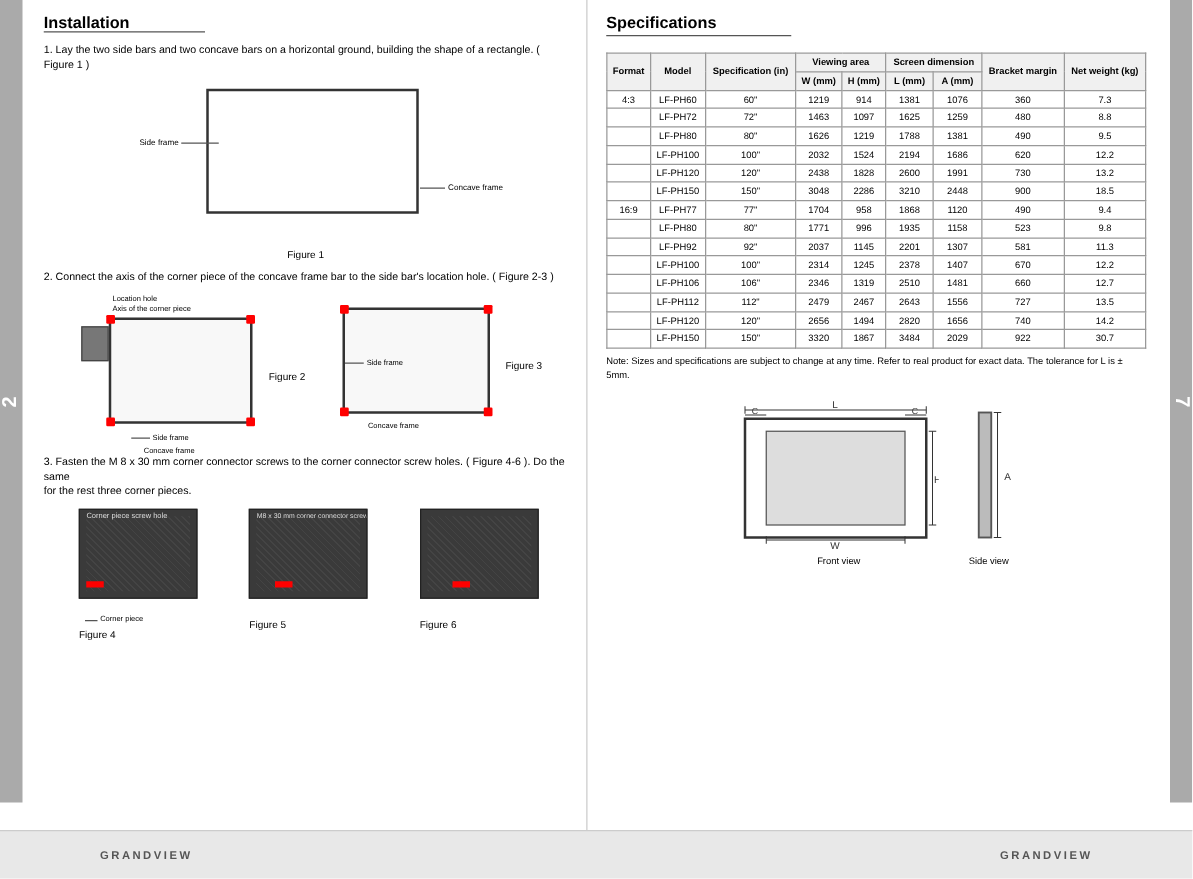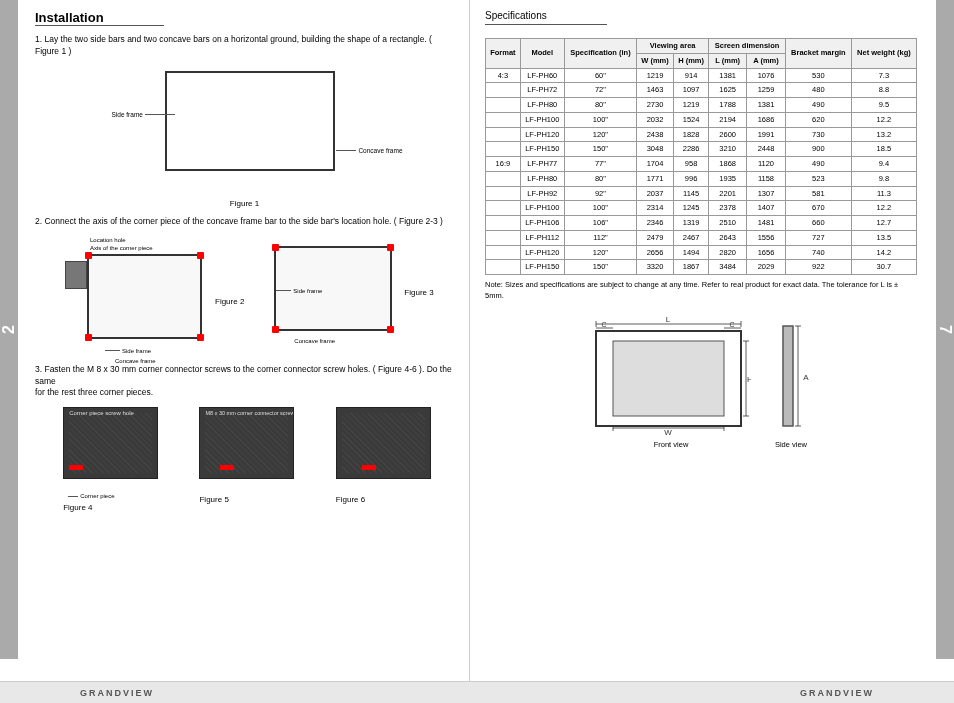--- a/index.html
+++ b/index.html
@@ -116,21 +116,21 @@
     .side-view-svg {
       width: 40px;
       height: 120px;
     }
     .frame-section-svg {
       width: 60px;
       height: 120px;
     }
     
     .footer {
-      height: 22px;
+      height: 39px;
       background: #e8e8e8;
       border-top: 1px solid #ccc;
       display: flex;
       align-items: center;
       justify-content: space-between;
       padding: 0 80px;
     }
     .brand-text {
       font-size: 9px;
       font-weight: bold;
@@ -291,21 +291,21 @@
 
   <div class="right-panel">
 
     <div style="position:absolute; right:0; top:0; bottom:22px; width:18px; background:#aaa; display:flex; align-items:center; justify-content:center;">
       <span style="font-size:16px; font-weight:bold; color:#fff; writing-mode:vertical-rl;">7</span>
     </div>
 
     <div style="padding-right:22px;">
       
       <div style="margin-bottom:8px; border-bottom: 1.5px solid #555; display:inline-block; padding-right:60px; padding-bottom:3px;">
-        <span style="font-size:10px; font-weight:normal;">Specifications</span>
+        <span style="font-size:13px; font-weight:bold;">Specifications</span>
       </div>
 
       
       <table class="specs-table">
         <thead>
           <tr>
             <th rowspan="2">Format</th>
             <th rowspan="2">Model</th>
             <th rowspan="2">Specification (in)</th>
             <th colspan="2">Viewing area</th>
@@ -322,39 +322,39 @@
         </thead>
         <tbody id="specs-tbody">
         <tr>
               <td class="format-cell">4:3</td>
               <td>LF-PH60</td>
               <td>60"</td>
               <td>1219</td>
               <td>914</td>
               <td>1381</td>
               <td>1076</td>
-              <td>530</td>
+              <td>360</td>
               <td>7.3</td>
             </tr>
             <tr>
               <td class="format-cell"></td>
               <td>LF-PH72</td>
               <td>72"</td>
               <td>1463</td>
               <td>1097</td>
               <td>1625</td>
               <td>1259</td>
               <td>480</td>
               <td>8.8</td>
             </tr>
             <tr>
               <td class="format-cell"></td>
               <td>LF-PH80</td>
               <td>80"</td>
-              <td>2730</td>
+              <td>1626</td>
               <td>1219</td>
               <td>1788</td>
               <td>1381</td>
               <td>490</td>
               <td>9.5</td>
             </tr>
             <tr>
               <td class="format-cell"></td>
               <td>LF-PH100</td>
               <td>100"</td>

